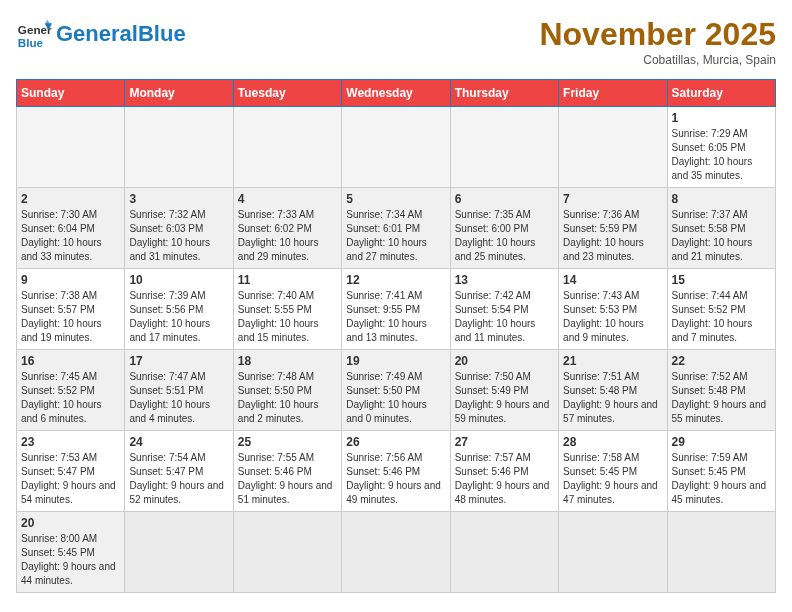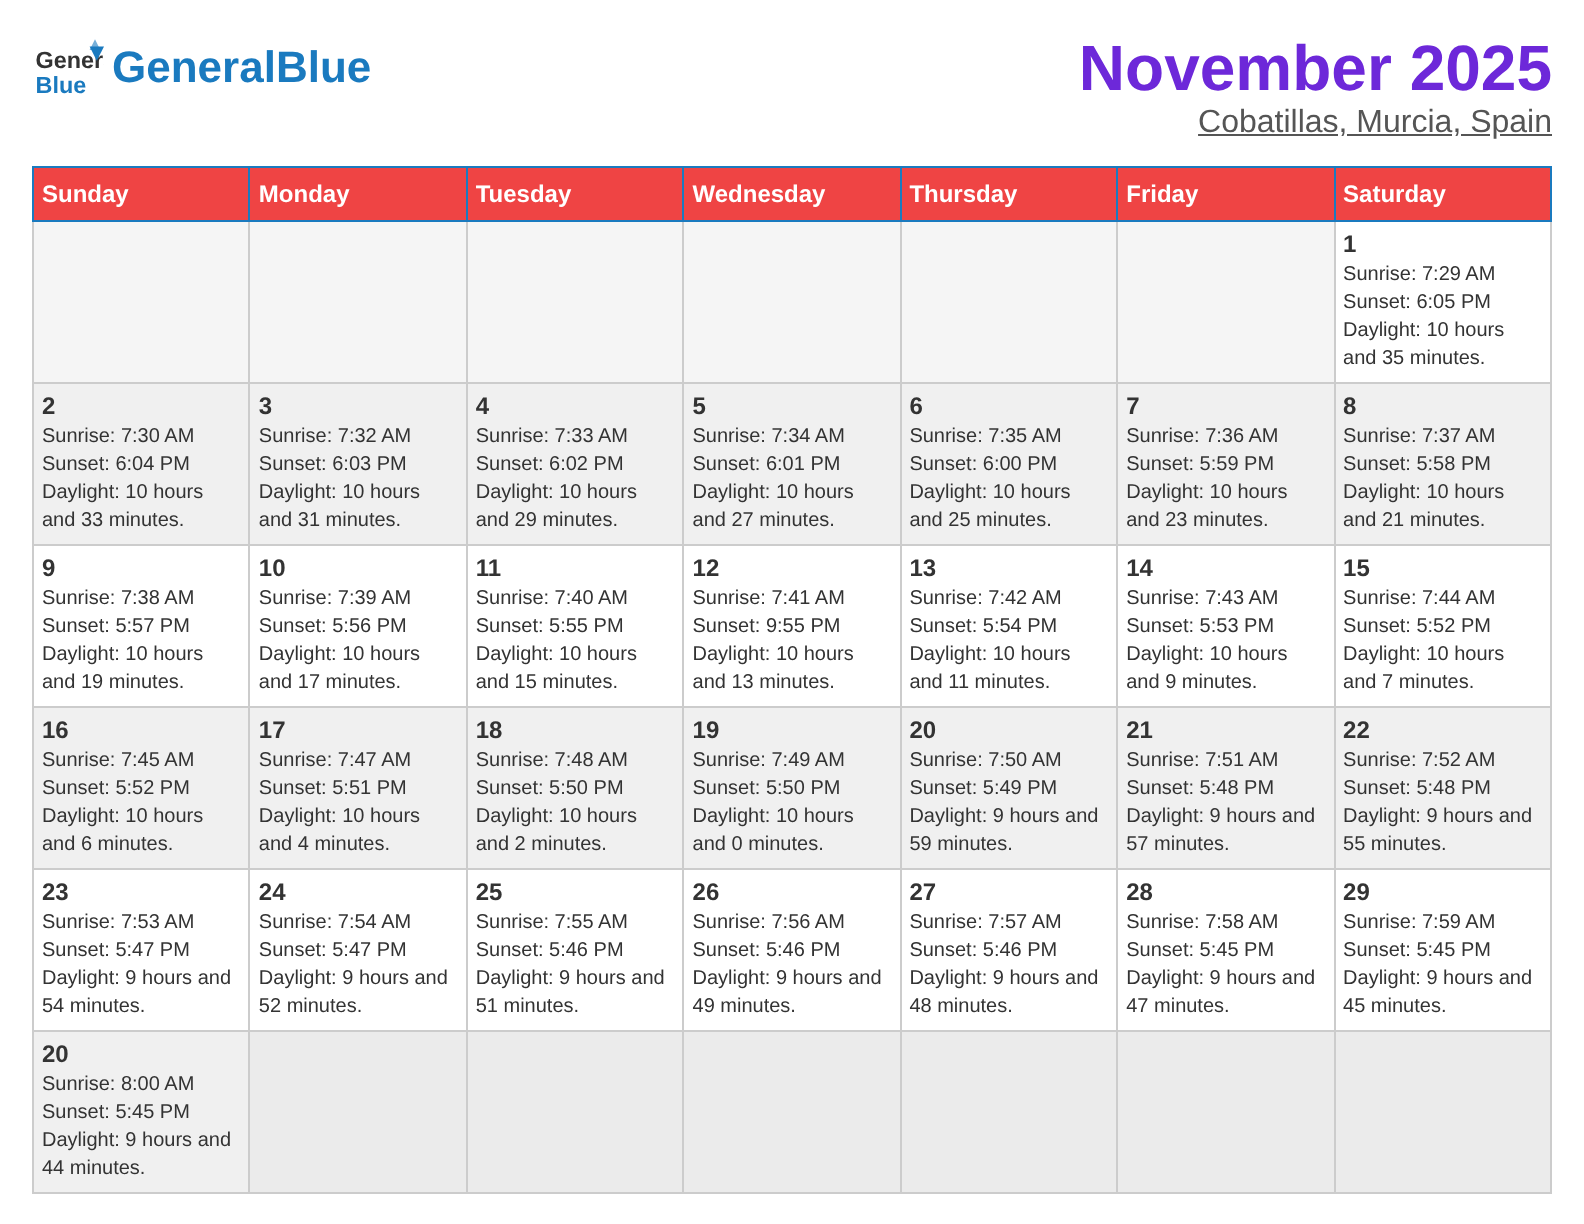--- a/index.html
+++ b/index.html
@@ -33,26 +33,25 @@
     .logo-icon {
       width: 36px;
       height: 36px;
     }
     .title-block {
       text-align: right;
     }
     .month-title {
       font-size: 32px;
       font-weight: bold;
-      color: #6d28d9;
+      color: #a16207;
     }
     .location {
-      font-size: 16px;
+      font-size: 12px;
       color: #555;
-      text-decoration: underline;
     }
     .calendar {
       width: 100%;
       border-collapse: collapse;
       border: 1px solid #ccc;
     }
     .calendar th {
       background: #ef4444;
       color: #fff;
       font-size: 12px;

